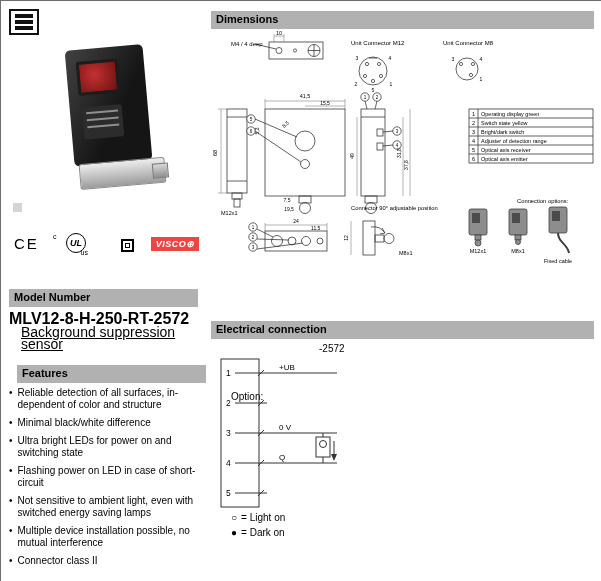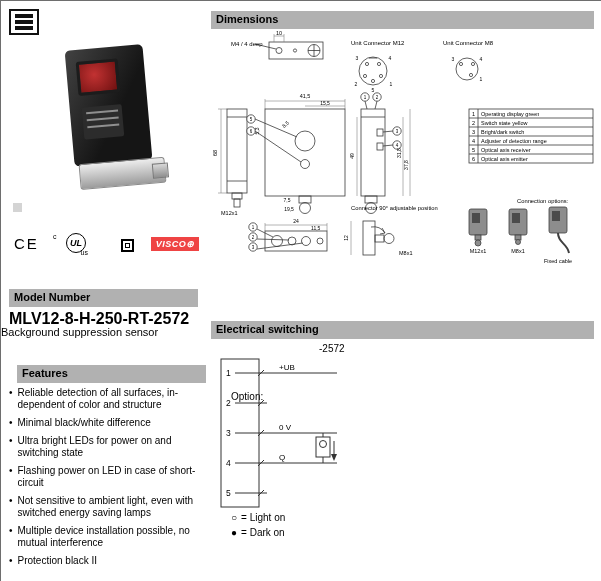--- a/index.html
+++ b/index.html
@@ -31,21 +31,21 @@
   .ul-c{position:absolute;left:0;top:3px;}
   .ul-circle{position:absolute;left:13px;top:3px;width:20px;height:20px;border:1.5px solid #000;border-radius:50%;
              text-align:center;line-height:18px;font-size:9px;font-weight:bold;font-style:italic;}
   .ul-us{position:absolute;right:1px;bottom:1px;}
   .sq2{position:absolute;left:120px;top:238px;width:13px;height:13px;border:2px solid #000;display:flex;align-items:center;justify-content:center;}
   .sq2 i{display:block;width:5px;height:5px;border:1px solid #000;}
   .visco{position:absolute;left:150px;top:236px;width:48px;height:14px;background:#ef4444;color:#fff;font-size:9px;
          font-weight:bold;font-style:italic;text-align:center;line-height:14px;letter-spacing:.5px;}
 
   .model-number{position:absolute;left:8px;top:309px;font-size:16px;font-weight:bold;}
-  .desc{position:absolute;left:0;font-size:11px;line-height:12px;width:184px;}
+  .desc{position:absolute;left:20px;font-size:14px;line-height:12px;width:184px;text-decoration:underline;}
   .features-list{position:absolute;left:8px;top:386px;width:192px;}
   .feat{display:flex;gap:5px;font-size:10px;line-height:12px;margin-bottom:6px;}
   .feat .b{flex:0 0 auto;}
 
   .dim-svg{position:absolute;left:210px;top:30px;width:383px;height:285px;}
   .elec-svg{position:absolute;left:214px;top:356px;width:250px;height:158px;}
   .opt-label{position:absolute;left:230px;top:342px;font-size:10px;margin-top:48px;}
   .opt-value{position:absolute;left:318px;top:342px;font-size:10px;}
   .elec-legend-row{position:absolute;left:230px;font-size:10px;display:flex;gap:4px;}
 
@@ -120,21 +120,21 @@
     <div class="feat">
         <span class="b">•</span>
         <span>Not sensitive to ambient light, even with switched energy saving lamps</span>
       </div>
     <div class="feat">
         <span class="b">•</span>
         <span>Multiple device installation possible, no mutual interference</span>
       </div>
     <div class="feat">
         <span class="b">•</span>
-        <span>Protection black II</span>
+        <span>Connector class II</span>
       </div>
   </div>
 
   <div class="section-bar" style="left:210px;top:10px;width:383px;">Dimensions</div>
 
   <svg class="dim-svg" viewBox="0 0 383 285">
 
     <g class="ln">
       <rect x="58" y="11" width="54" height="17"></rect>
       <circle cx="68" cy="19.5" r="3"></circle>
@@ -323,21 +323,21 @@
     <text x="137" y="207" font-size="5" text-anchor="middle" transform="rotate(-90 137 207)">12</text>
     <text x="140" y="179" font-size="5.8">Connector 90° adjustable position</text>
     <text x="188" y="224" font-size="5.5">M8x1</text>
 
     <text x="306" y="172" font-size="5.8">Connection options:</text>
     <text x="267" y="222" font-size="5.5" text-anchor="middle">M12x1</text>
     <text x="307" y="222" font-size="5.5" text-anchor="middle">M8x1</text>
     <text x="347" y="232" font-size="5.5" text-anchor="middle">Fixed cable</text>
   </svg>
 
-  <div class="section-bar" style="left:210px;top:320px;width:383px;">Electrical switching</div>
+  <div class="section-bar" style="left:210px;top:320px;width:383px;">Electrical connection</div>
   <div class="opt-label">Option:</div>
   <div class="opt-value">-2572</div>
 
   <svg class="elec-svg" viewBox="0 0 250 158">
     <g stroke="#333" stroke-width="1" fill="none">
       <rect x="6" y="2" width="38" height="148"></rect>
       <line x1="20" y1="16" x2="122" y2="16"></line>
       <line x1="20" y1="46" x2="52" y2="46"></line>
       <line x1="20" y1="76" x2="122" y2="76"></line>
       <line x1="20" y1="106" x2="122" y2="106"></line>

